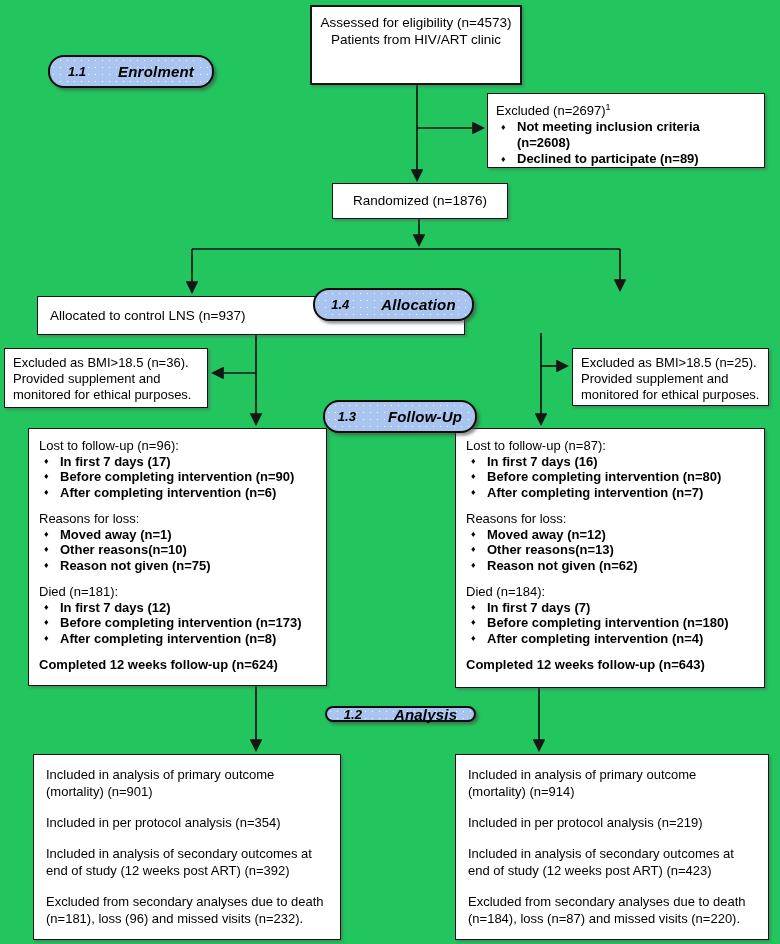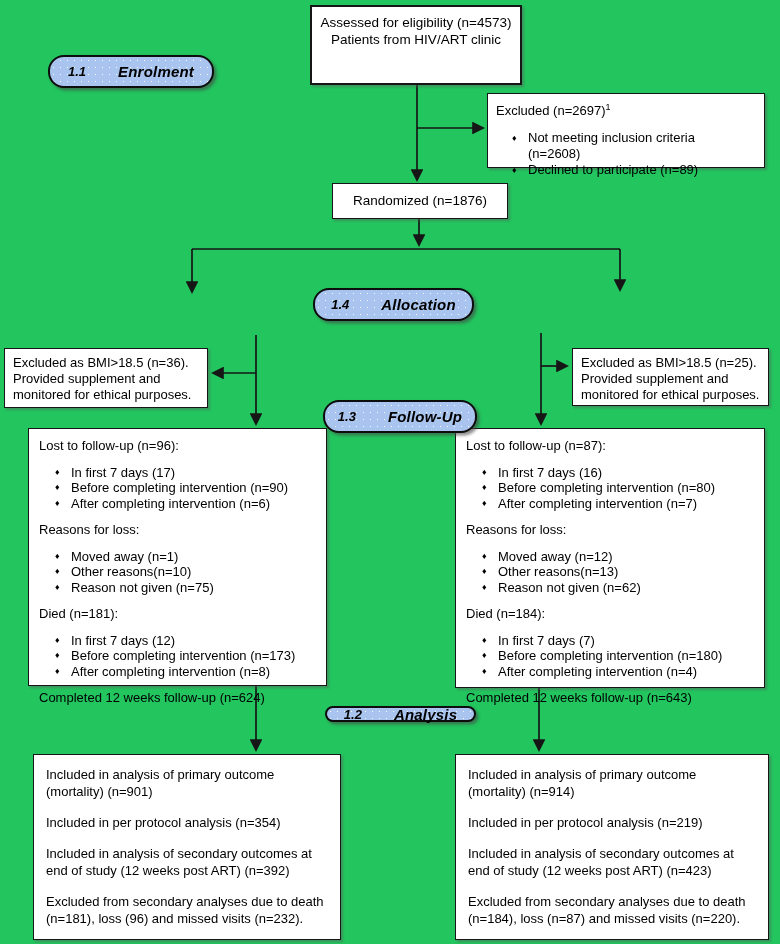--- a/index.html
+++ b/index.html
@@ -22,22 +22,22 @@
     padding-left:12px;font-size:13.5px;}
   #alloc-right-box{left:467px;top:294px;width:296px;height:39px;display:flex;align-items:center;
     padding-left:18px;font-size:13.5px;}
   #bmi-left-box{left:4px;top:348px;width:204px;height:60px;padding:6px 8px;}
   #bmi-right-box{left:572px;top:348px;width:197px;height:58px;padding:6px 8px;}
   #fu-left-box{left:28px;top:428px;width:299px;height:258px;padding:9px 10px;line-height:15.5px;}
   #fu-right-box{left:455px;top:428px;width:310px;height:260px;padding:9px 10px;line-height:15.5px;}
   #an-left-box{left:33px;top:754px;width:308px;height:186px;padding:11px 12px;line-height:17px;}
   #an-right-box{left:455px;top:754px;width:314px;height:186px;padding:11px 12px;line-height:17px;}
   .sec{margin-bottom:11px;}
-  .sec:last-child{margin-bottom:0;}
-  ul{margin:11px;padding:0;}
+  .sec:last-child{margin-bottom:0;font-weight:bold;}
+  ul{margin:0;padding:0;font-weight:bold;}
   li{position:relative;list-style:none;padding-left:21px;}
   li::before{content:"\2666";position:absolute;left:5px;top:0;font-size:9px;}
   sup{font-size:9px;vertical-align:super;line-height:0;}
   .para{margin-bottom:14px;}
   .para:last-child{margin-bottom:0;}
   
   .stage-label{
     position:absolute;z-index:3;display:flex;align-items:center;justify-content:center;gap:32px;
     background-color:#a9c4ee;
     background-image:radial-gradient(circle, rgba(255,255,255,0.9) 0.8px, transparent 1px);
@@ -97,20 +97,23 @@
     <ul>
       <li>Not meeting inclusion criteria (n=2608)</li>
       <li>Declined to participate (n=89)</li>
     </ul>
   </div>
 
   <div class="box center-text" id="randomized-box">
     <span>Randomized (n=1876)</span>
   </div>
 
+  <div class="box" id="alloc-left-box">
+    <span>Allocated to control LNS (n=937)</span>
+  </div>
   <div class="stage-label" id="label-allocation">
     <span class="stage-num">1.4</span>
     <span class="stage-word">Allocation</span>
   </div>
 
   <div class="box" id="bmi-left-box">
     <div>Excluded as BMI&gt;18.5 (n=36).</div>
     <div>Provided supplement and</div>
     <div>monitored for ethical purposes.</div>
   </div>

